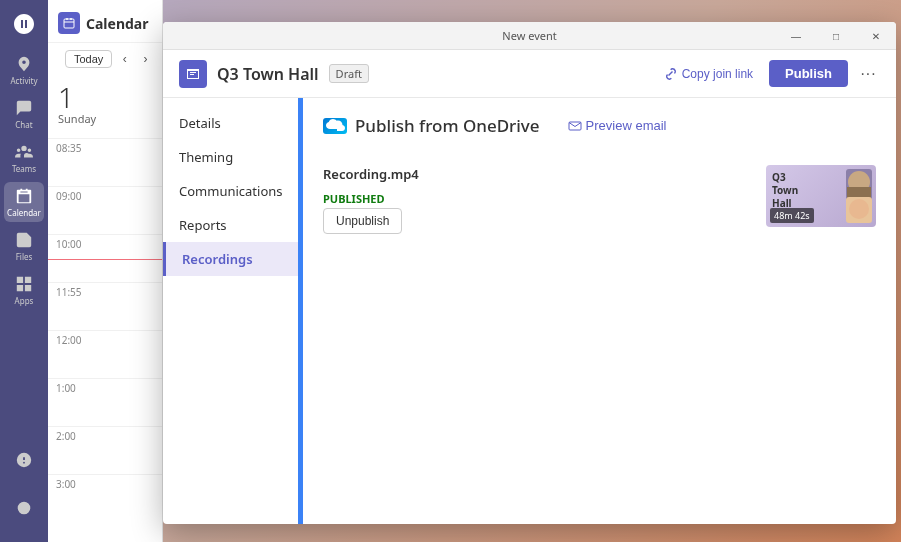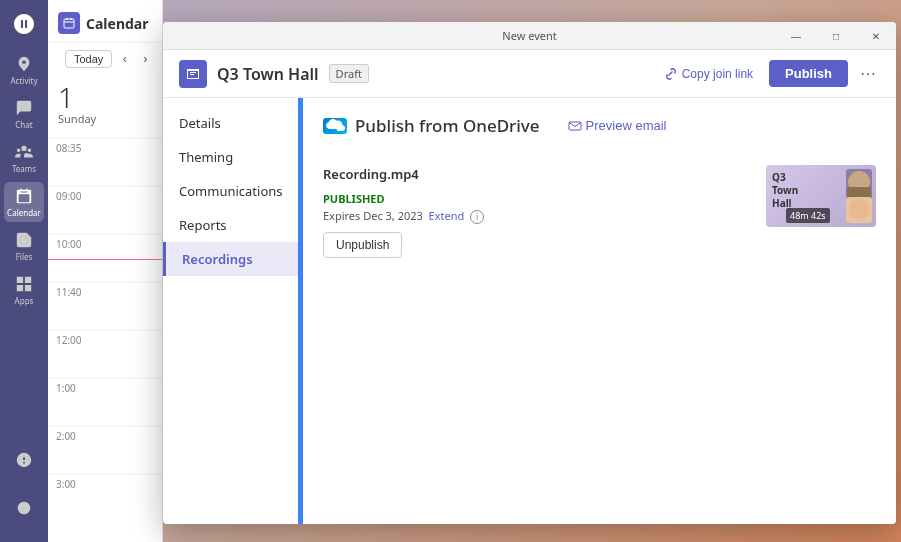--- a/index.html
+++ b/index.html
@@ -386,21 +386,21 @@
       position: absolute;
       right: 4px; top: 4px;
       width: 26px; height: 32px;
       background: #8b7fa8;
       border-radius: 3px;
       overflow: hidden;
       display: flex; align-items: center; justify-content: center;
     }
     .thumbnail-duration {
       position: absolute;
-      bottom: 4px; left: 20px;
+      bottom: 4px; left: 4px;
       background: rgba(0,0,0,0.6);
       color: white;
       font-size: 9px;
       padding: 1px 4px;
       border-radius: 2px;
     }
     .thumbnail-avatar2 {
       position: absolute;
       right: 4px; bottom: 4px;
       width: 26px; height: 26px;
@@ -501,21 +501,21 @@
         <span>08:35</span>
       </div>
     <div class="time-slot">
         <span>09:00</span>
       </div>
     <div class="time-slot current-time">
       <span>10:00</span>
       <div class="current-time-line"></div>
     </div>
     <div class="time-slot">
-        <span>11:40</span>
+        <span>11:55</span>
       </div>
     <div class="time-slot">
         <span>12:00</span>
       </div>
     <div class="time-slot">
         <span>1:00</span>
       </div>
     <div class="time-slot">
         <span>2:00</span>
       </div>
@@ -591,25 +591,20 @@
               <path d="M1 3.5l6 4 6-4" stroke="#5b5fc7" stroke-width="1" fill="none"></path>
             </svg>
           <span>Preview email</span>
         </button>
       </div>
 
       <div class="recording-card">
         <div class="recording-info">
           <div class="recording-name">Recording.mp4</div>
           <div class="published-badge">PUBLISHED</div>
-          <div class="expires-text">
-            <span>Expires Dec 3, 2023</span>
-            &nbsp;<a href="#" class="extend-link">Extend</a>
-            <span class="info-icon">i</span>
-          </div>
           <button class="unpublish-btn">Unpublish</button>
         </div>
 
         <div class="recording-thumbnail">
           <div class="thumbnail-text">Q3<br>Town<br>Hall</div>
           <div class="thumbnail-avatar">
             <div style="width:22px;height:22px;background:#c8a882;border-radius:50%;position:absolute;top:2px;left:2px;"></div>
             <div style="width:24px;height:14px;background:#8b7050;border-radius:0 0 4px 4px;position:absolute;bottom:0;left:1px;"></div>
           </div>
           <div class="thumbnail-duration">48m 42s</div>

